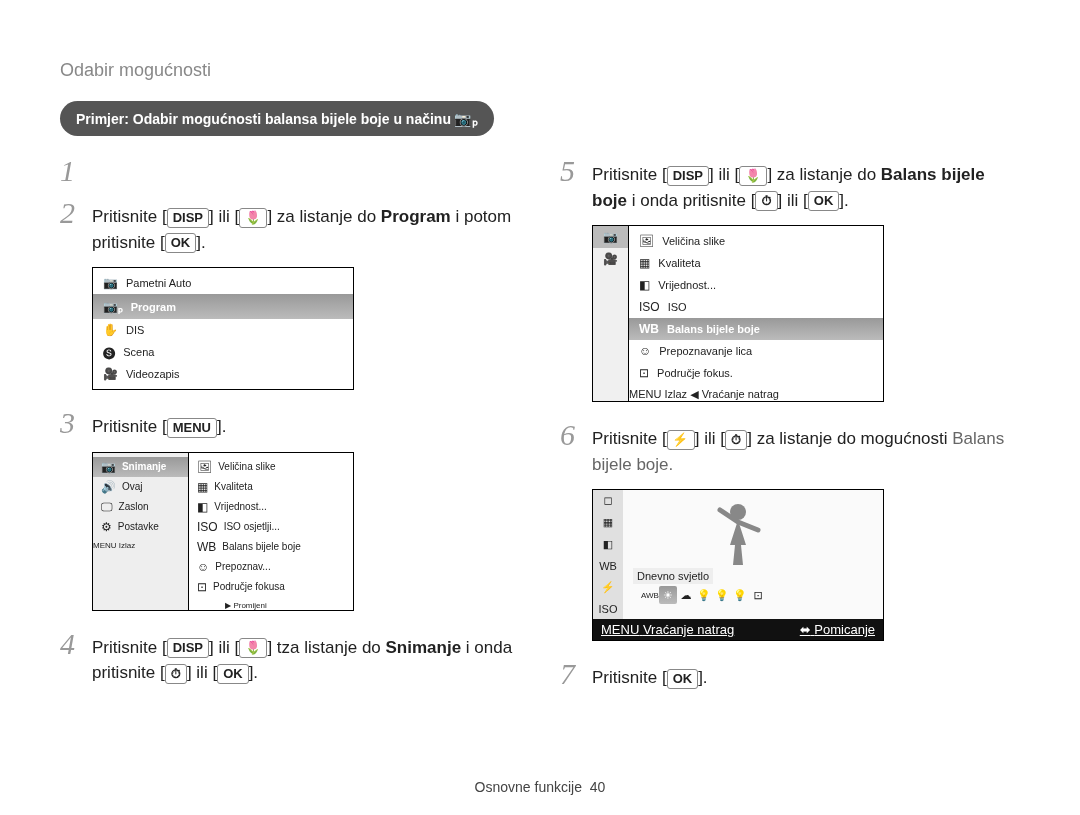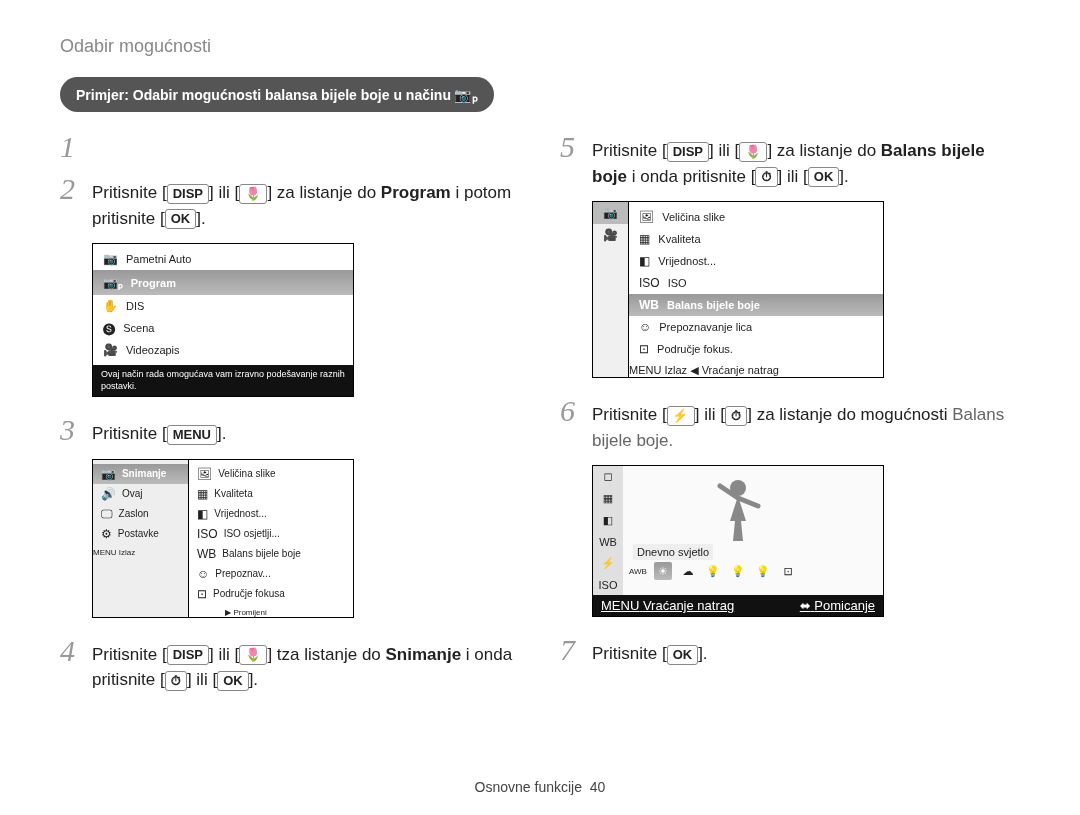--- a/index.html
+++ b/index.html
@@ -4,21 +4,21 @@
 <style>
   body {
     margin: 0;
     font-family: Arial, Helvetica, sans-serif;
     width: 1080px;
     height: 815px;
     background: #fff;
     color: #222;
   }
   .page {
-    padding: 36px 60px 40px 60px;
+    padding: 60px 60px 40px 60px;
   }
   .header {
     font-size: 18px;
     color: #888;
     font-weight: 400;
     margin-bottom: 20px;
   }
   .example-pill {
     display: inline-block;
     background: #555;
@@ -147,22 +147,22 @@
   .lcd-wb .leftstrip div { flex:1; display:flex; align-items:center; justify-content:center; font-size:11px;}
   .lcd-wb .person {
     position:absolute; left:50%; top:10px; transform:translateX(-50%);
     width:60px; height:70px;
   }
   .lcd-wb .label {
     position:absolute; left:40px; top:78px; font-size:11px;
     background:#eee; padding:2px 4px;
   }
   .lcd-wb .row {
-    position:absolute; left:36px; right:8px; top:96px;
-    display:flex; gap:7px;
+    position:absolute; left:48px; right:8px; top:96px;
+    display:flex; gap:0;
   }
   .lcd-wb .row span {
     width:18px; height:18px; display:flex; align-items:center; justify-content:center;
     font-size:11px;
   }
   .lcd-wb .row span.sel { background: linear-gradient(#999,#bbb); color:#fff; border-radius:2px;}
   .footer {
     text-align:center;
     font-size:14px;
     color:#444;
@@ -217,21 +217,20 @@
             </li>
           <li>
               <span class="ico">🅢</span>
               <span>Scena</span>
             </li>
           <li>
               <span class="ico">🎥</span>
               <span>Videozapis</span>
             </li>
         </ul>
-        <div class="hint">Ovaj način rada omogućava vam izravno podešavanje raznih postavki.</div>
       </div>
 
       <div class="step">
         <div class="step-num">3</div>
         <div class="step-text">
           <span>Pritisnite [</span><span class="key">MENU</span><span>].</span>
         </div>
       </div>
 
       <div class="lcd-two">

